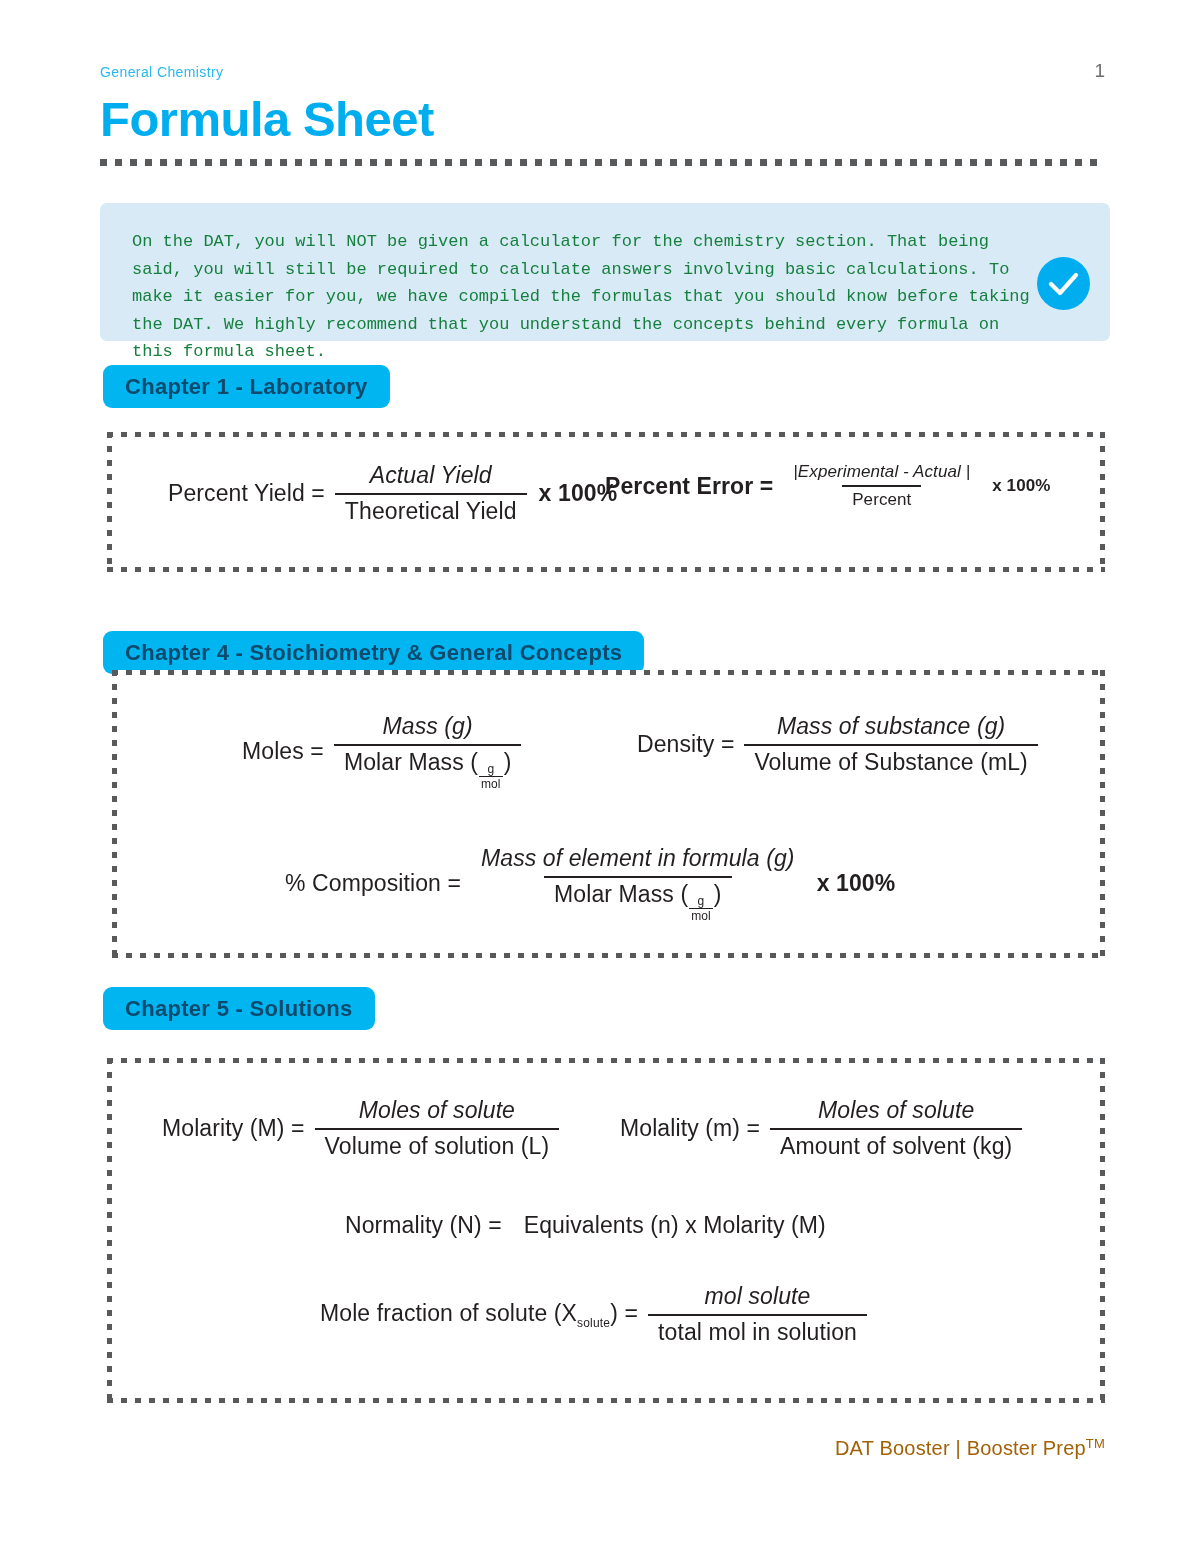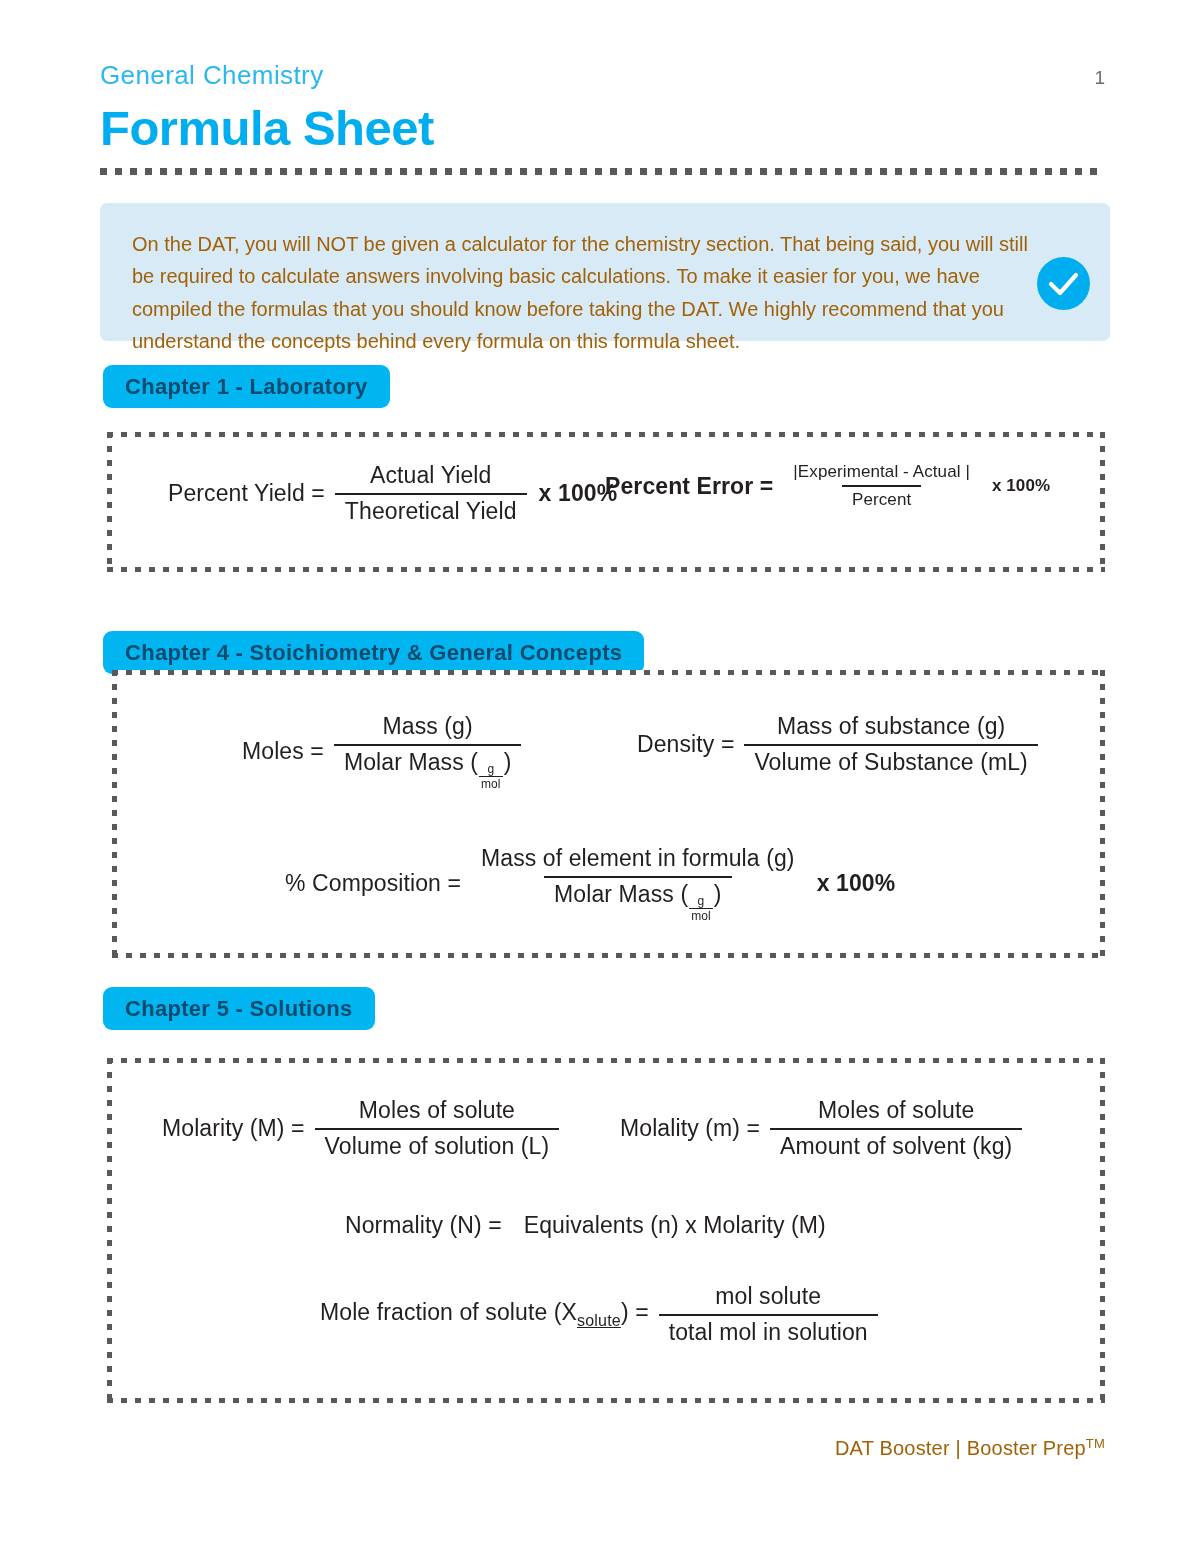--- a/index.html
+++ b/index.html
@@ -30,21 +30,21 @@
     left: 100px;
     top: 60px;
     width: 1005px;
   }
   .eyebrow-row {
     display: flex;
     align-items: baseline;
     justify-content: space-between;
   }
   .eyebrow {
-    font-size: 26px;
+    font-size: 14px;
     color: #29b8ef;
     letter-spacing: 0.4px;
   }
   .page-num {
     font-size: 19px;
     color: #6d6e71;
   }
   .doc-title {
     margin-top: 12px;
     font-size: 49px;
@@ -70,23 +70,24 @@
     height: 138px;
     background: #d9eaf7;
     border-radius: 7px;
     box-sizing: border-box;
   }
   .callout-text {
     position: absolute;
     left: 32px;
     top: 25px;
     width: 900px;
-    font-size: 20px;
+    font-size: 17px;
     line-height: 1.62;
-    color: #a16207;
+    color: #15803d;
+    font-family: Liberation Mono, monospace;
   }
   .check-badge {
     position: absolute;
     left: 937px;
     top: 54px;
     width: 53px;
     height: 53px;
     border-radius: 50%;
     background: #00AEEF;
   }
@@ -146,20 +147,21 @@
   .frac {
     display: inline-flex;
     flex-direction: column;
     align-items: center;
     text-align: center;
     vertical-align: middle;
   }
   .frac .num {
     padding: 0 10px 3px 10px;
     line-height: 1.2;
+    font-style: italic;
   }
   .frac .den {
     padding: 3px 10px 0 10px;
     line-height: 1.2;
     border-top: 2px solid #231f20;
   }
 
   
   .mini-frac {
     display: inline-flex;
@@ -168,21 +170,21 @@
     font-size: 12px;
     line-height: 1.05;
     vertical-align: -3px;
     margin: 0 1px;
   }
   .mini-frac .mnum { padding: 0 2px 1px 2px; }
   .mini-frac .mden { padding: 1px 2px 0 2px; border-top: 1.4px solid #231f20; }
 
   .bold { font-weight: bold; }
   .small-frac { font-size: 17px; }
-  sub.sol { font-size: 16px; letter-spacing: 0.2px; text-decoration: underline; }
+  sub.sol { font-size: 12px; letter-spacing: 0.2px; }
 
   
   #eq-percent-yield { left: 168px; top: 462px; }
   #eq-percent-error { left: 605px; top: 462px; }
   #eq-moles        { left: 242px; top: 713px; }
   #eq-density      { left: 637px; top: 713px; }
   #eq-composition  { left: 285px; top: 845px; }
   #eq-molarity     { left: 162px; top: 1097px; }
   #eq-molality     { left: 620px; top: 1097px; }
   #eq-normality    { left: 345px; top: 1212px; }

